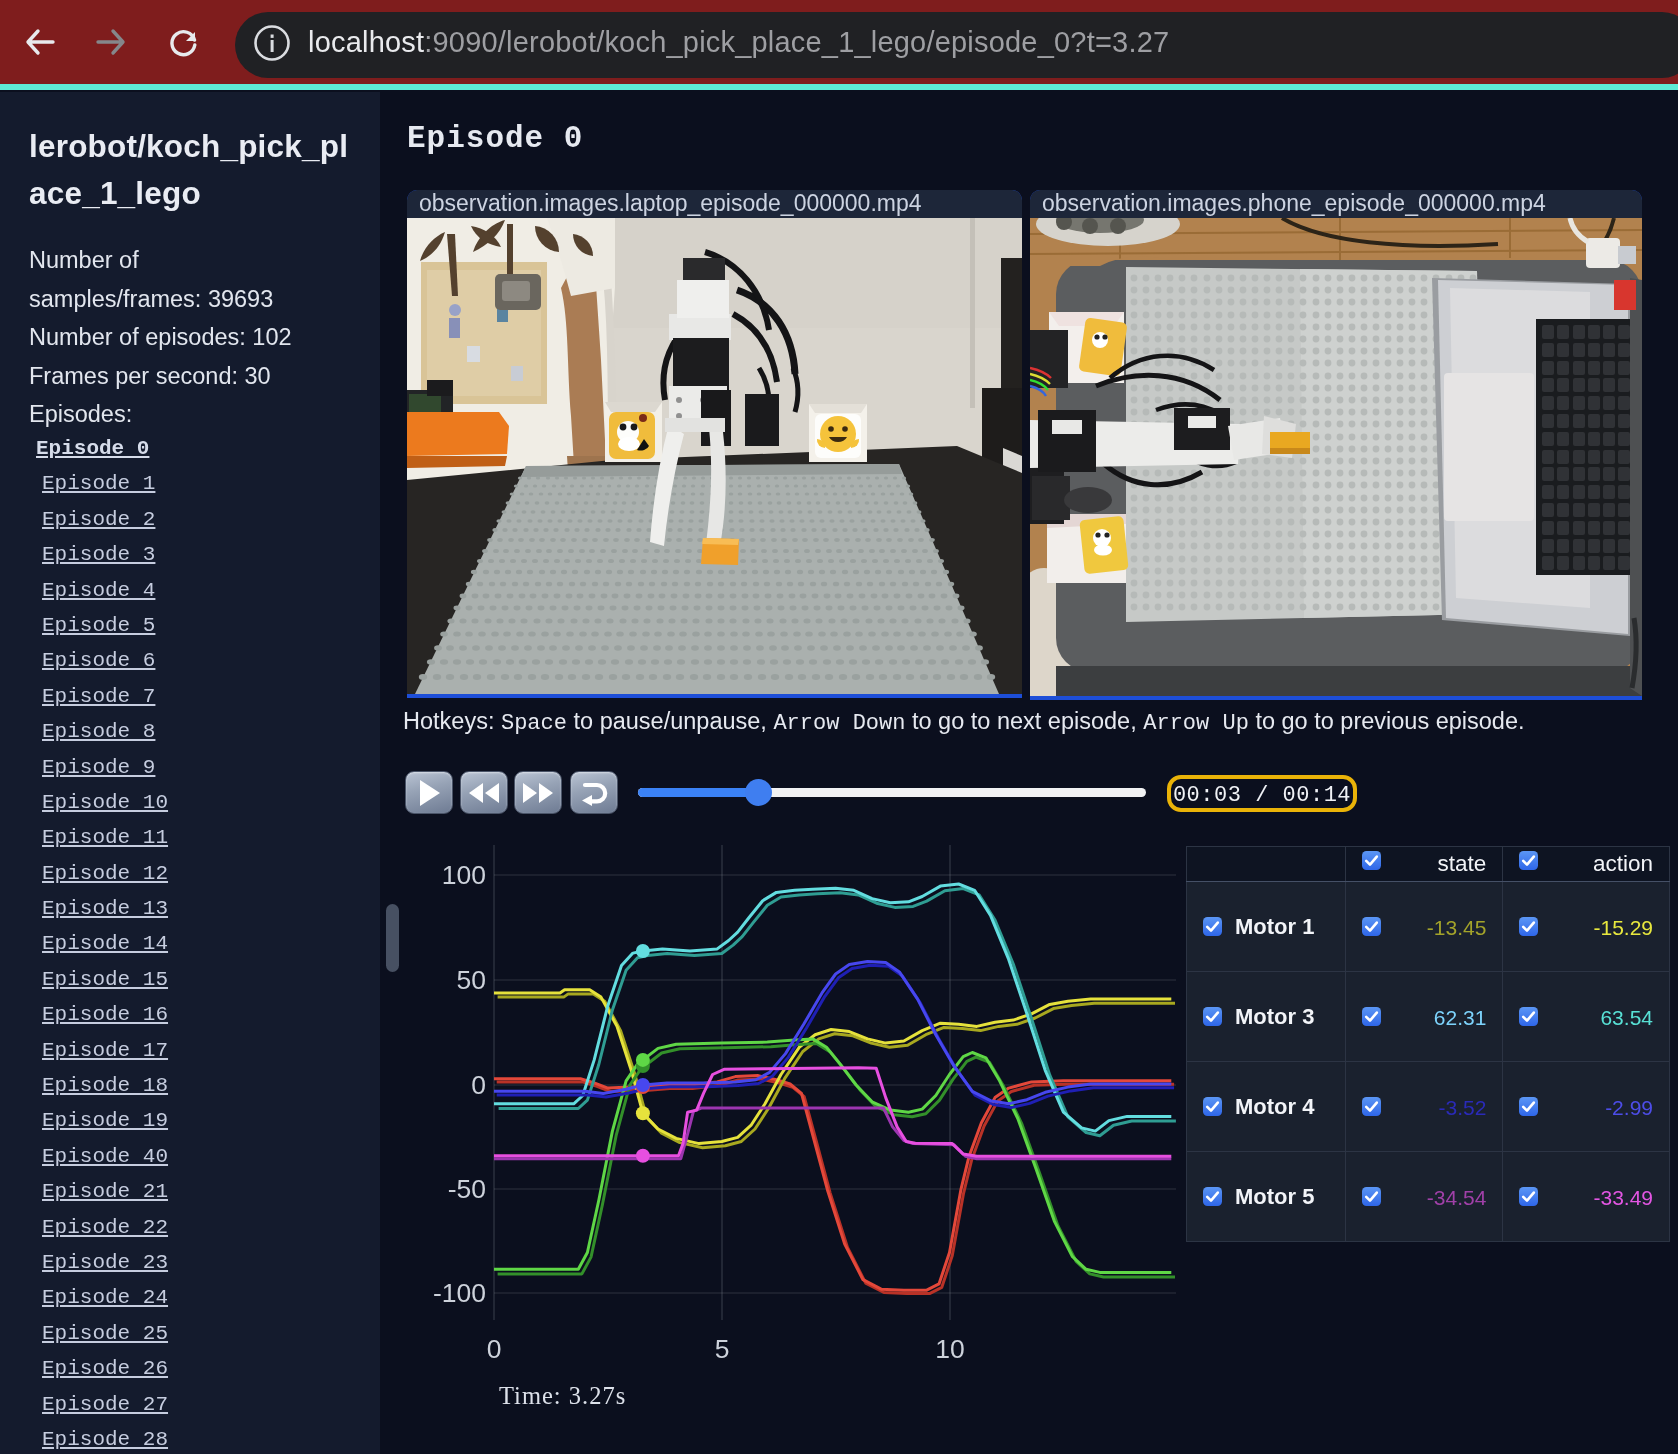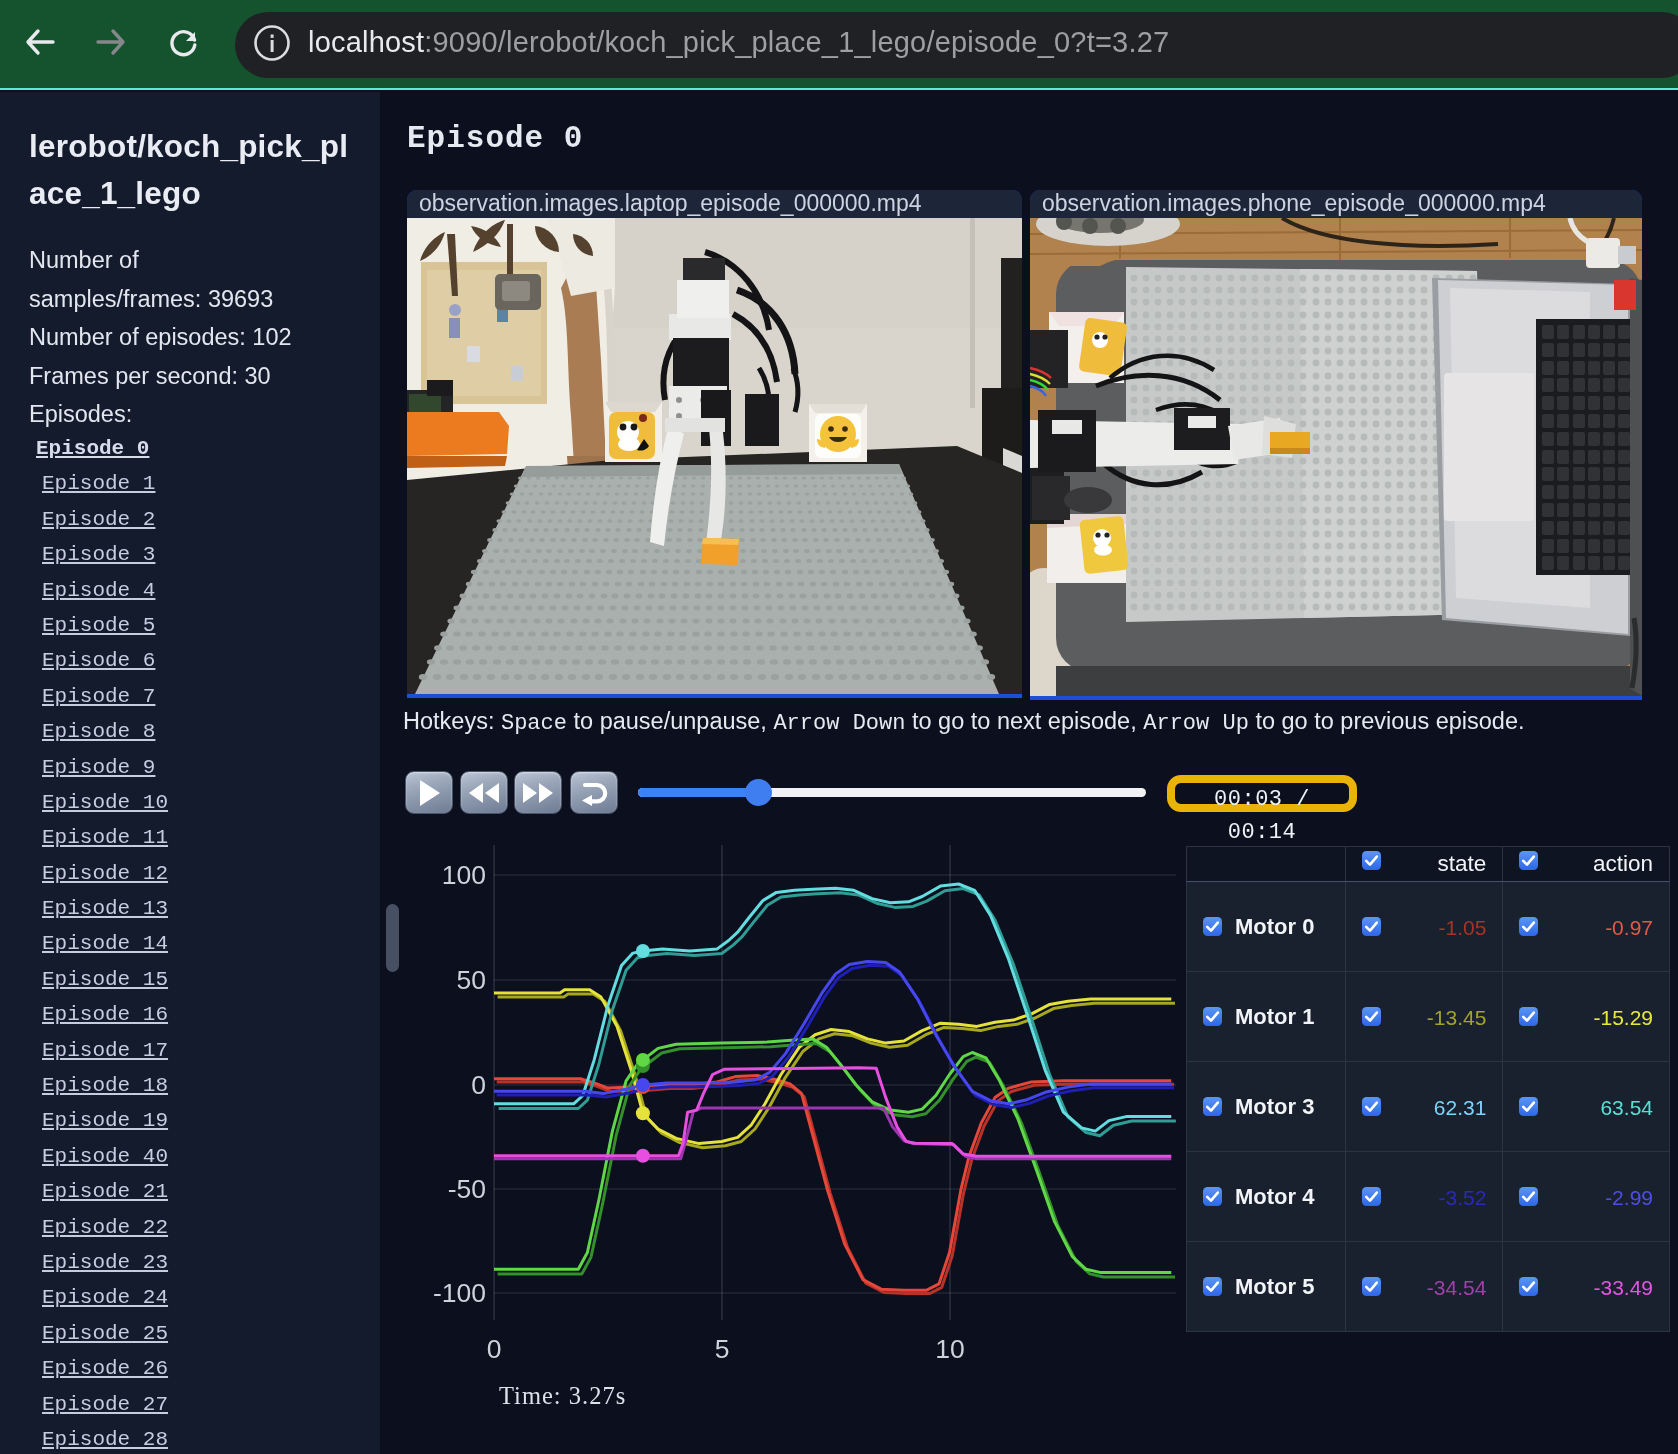--- a/index.html
+++ b/index.html
@@ -1,17 +1,17 @@
 <!DOCTYPE html>
 <html><head><meta charset="utf-8"><style>
 * { margin:0; padding:0; box-sizing:border-box; }
 html,body { width:1678px; height:1454px; background:#0b0f1e; overflow:hidden;
   font-family:"Liberation Sans", sans-serif; }
 .mono { font-family:"Liberation Mono", monospace; }
-#chrome { position:absolute; left:0; top:0; width:1678px; height:90px; background:#14532d; border-bottom:2px solid #5eead4; }
+#chrome { position:absolute; left:0; top:0; width:1678px; height:90px; background:#7f1d1d; border-bottom:6px solid #5eead4; }
 #urlbar { position:absolute; left:235px; top:12px; width:1460px; height:66px; background:#202124; border-radius:33px; }
 .navic { position:absolute; top:27px; }
 #urltxt { position:absolute; left:308px; top:26px; font-size:29px; color:#9e9fa3; letter-spacing:0.2px; }
 #urltxt b { color:#e9eaed; font-weight:400; }
 #sidebar { position:absolute; left:0; top:92px; width:380px; height:1362px; background:#141b2d; }
 #sidebar h1 { position:absolute; left:29px; top:31px; width:330px; font-size:31.5px; line-height:47px; font-weight:700; color:#e9ecf3; letter-spacing:0.2px; }
 #stats { position:absolute; left:29px; top:149px; font-size:23.5px; line-height:38.6px; color:#e2e6ee; }
 #eplist { position:absolute; left:36px; top:345px; font-family:"Liberation Mono", monospace; font-size:21px; }
 .ep { height:35.4px; }
 .ep a { color:#c6cddf; text-decoration:underline; padding-left:6px; }
@@ -24,21 +24,21 @@
 #vid1 { left:407px; width:615px; }
 #vid2 { left:1030px; width:612px; }
 #hotkeys { position:absolute; left:403px; top:708px; font-size:23.5px; color:#e6e9f0; }
 #hotkeys .mono { font-size:22px; }
 .btn { position:absolute; top:771px; width:48px; height:43px; border-radius:9px;
   background:linear-gradient(165deg,#bac4d4 0%,#97a3b6 40%,#6e7b93 100%); border:1px solid #4a5468; box-shadow:inset 0 1px 2px rgba(255,255,255,0.5); }
 .btn svg { position:absolute; left:50%; top:50%; transform:translate(-50%,-50%); }
 #track { position:absolute; left:638px; top:788px; width:508px; height:9px; border-radius:5px; background:#f2f2f4; }
 #fill { position:absolute; left:0; top:0; width:121px; height:9px; border-radius:5px; background:#3b82f6; }
 #knob { position:absolute; left:745px; top:779px; width:27px; height:27px; border-radius:50%; background:#3f7ef0; }
-#timebox { position:absolute; left:1167px; top:775px; width:190px; height:37px; border:8px solid #eab308; border-radius:14px;
+#timebox { position:absolute; left:1167px; top:775px; width:190px; height:37px; border:4px solid #eab308; border-radius:14px;
   font-family:"Liberation Mono", monospace; font-size:22px; color:#f0f2f6; text-align:center; line-height:33px; letter-spacing:0.5px; }
 #timelab { position:absolute; left:499px; top:1382px; font-family:Liberation Serif, serif; font-size:24.5px; color:#dde1ea; letter-spacing:1px; }
 #mtab { position:absolute; left:1186px; top:846px; width:484px; border-collapse:collapse; }
 #mtab td { border:1px solid #2c3444; height:90px; padding:0 16px; background:#1a212e; }
 #mtab .hrow td { height:35px; background:#0e1422; border-bottom:1px solid #455066; }
 #mtab .c1 { width:159px; }
 #mtab .c2 { width:158px; }
 #mtab .c3 { width:167px; }
 .cb { display:inline-block; vertical-align:middle; width:19px; height:19px; }
 .mlab { font-size:22px; font-weight:700; color:#f2f4f8; margin-left:13px; vertical-align:middle; }
@@ -2073,34 +2073,20 @@
         <td class="c1"></td>
         <td class="c2"><span class="cb"><svg width="19" height="19" viewBox="0 0 19 19">
               <rect x="0" y="0" width="19" height="19" rx="4.5" fill="url(#cbg)"></rect>
               <path d="M4.2 9.8 L8 13.6 L14.8 5.6" stroke="#fff" stroke-width="2.6" fill="none" stroke-linecap="round" stroke-linejoin="round"></path>
             </svg></span><span class="hlab">state</span></td>
         <td class="c3"><span class="cb"><svg width="19" height="19" viewBox="0 0 19 19">
               <rect x="0" y="0" width="19" height="19" rx="4.5" fill="url(#cbg)"></rect>
               <path d="M4.2 9.8 L8 13.6 L14.8 5.6" stroke="#fff" stroke-width="2.6" fill="none" stroke-linecap="round" stroke-linejoin="round"></path>
             </svg></span><span class="hlab">action</span></td>
       </tr>
-<tr>
-<td class="c1"><span class="cb"><svg width="19" height="19" viewBox="0 0 19 19">
-              <rect x="0" y="0" width="19" height="19" rx="4.5" fill="url(#cbg)"></rect>
-              <path d="M4.2 9.8 L8 13.6 L14.8 5.6" stroke="#fff" stroke-width="2.6" fill="none" stroke-linecap="round" stroke-linejoin="round"></path>
-            </svg></span><span class="mlab">Motor 0</span></td>
-<td class="c2"><span class="cb"><svg width="19" height="19" viewBox="0 0 19 19">
-              <rect x="0" y="0" width="19" height="19" rx="4.5" fill="url(#cbg)"></rect>
-              <path d="M4.2 9.8 L8 13.6 L14.8 5.6" stroke="#fff" stroke-width="2.6" fill="none" stroke-linecap="round" stroke-linejoin="round"></path>
-            </svg></span><span class="val" style="color:#a93226">-1.05</span></td>
-<td class="c3"><span class="cb"><svg width="19" height="19" viewBox="0 0 19 19">
-              <rect x="0" y="0" width="19" height="19" rx="4.5" fill="url(#cbg)"></rect>
-              <path d="M4.2 9.8 L8 13.6 L14.8 5.6" stroke="#fff" stroke-width="2.6" fill="none" stroke-linecap="round" stroke-linejoin="round"></path>
-            </svg></span><span class="val" style="color:#e4574a">-0.97</span></td>
-</tr>
       <tr>
 <td class="c1"><span class="cb"><svg width="19" height="19" viewBox="0 0 19 19">
               <rect x="0" y="0" width="19" height="19" rx="4.5" fill="url(#cbg)"></rect>
               <path d="M4.2 9.8 L8 13.6 L14.8 5.6" stroke="#fff" stroke-width="2.6" fill="none" stroke-linecap="round" stroke-linejoin="round"></path>
             </svg></span><span class="mlab">Motor 1</span></td>
 <td class="c2"><span class="cb"><svg width="19" height="19" viewBox="0 0 19 19">
               <rect x="0" y="0" width="19" height="19" rx="4.5" fill="url(#cbg)"></rect>
               <path d="M4.2 9.8 L8 13.6 L14.8 5.6" stroke="#fff" stroke-width="2.6" fill="none" stroke-linecap="round" stroke-linejoin="round"></path>
             </svg></span><span class="val" style="color:#a3a32a">-13.45</span></td>
 <td class="c3"><span class="cb"><svg width="19" height="19" viewBox="0 0 19 19">

